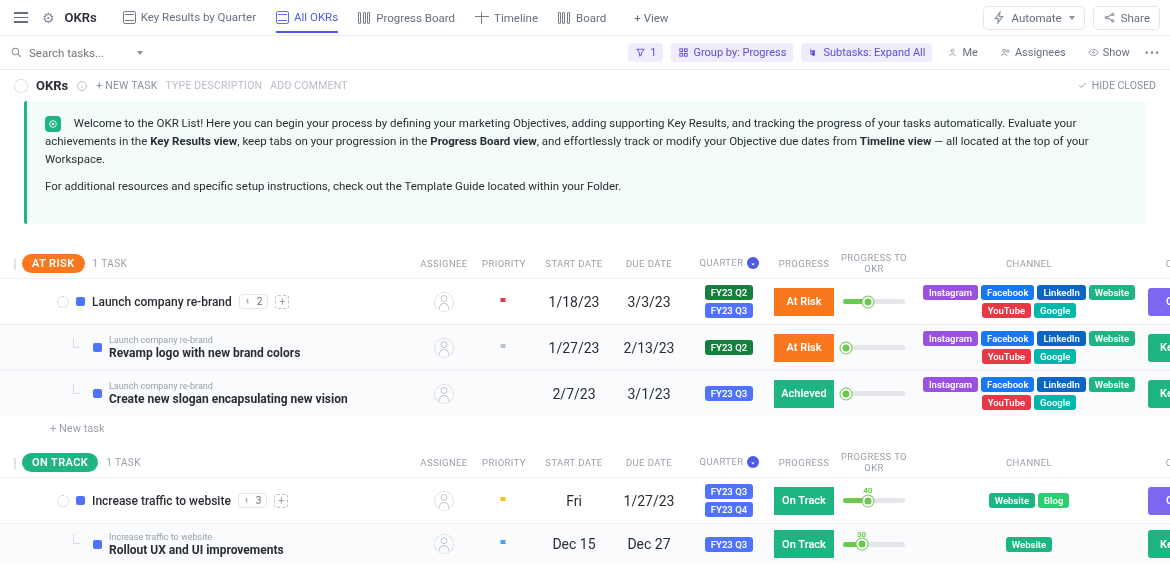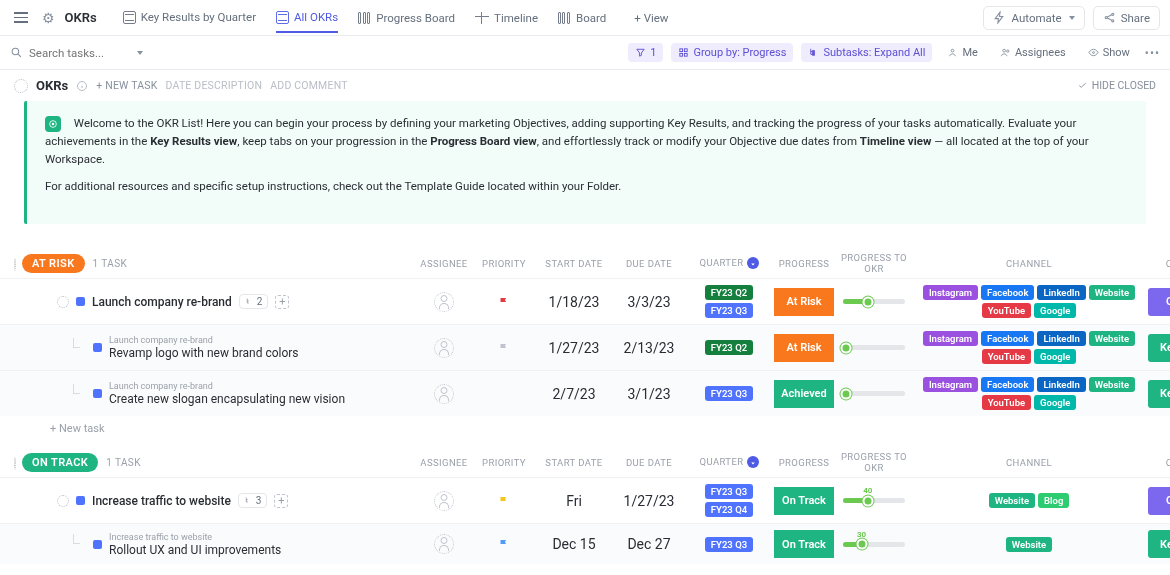--- a/index.html
+++ b/index.html
@@ -70,21 +70,21 @@
   .row { border-top:1px solid #f0f1f4; padding:6px 14px; min-height:34px; }
   .row.sub { background:#fafbfc; }
   .maincell { display:flex; align-items:center; gap:7px; min-width:0; }
   .maincell .indent { width:36px; flex:0 0 36px; }
   .maincell .indent.sub { width:72px; flex:0 0 72px; position:relative; }
   .maincell .indent.sub::before { content:""; position:absolute; right:12px; top:-10px; bottom:50%; border-left:1px solid #d9dbe0; }
   .maincell .indent.sub::after { content:""; position:absolute; right:6px; bottom:50%; width:6px; border-top:1px solid #d9dbe0; }
   .status-sq { width:9px; height:9px; border-radius:2px; }
   .sq-blue { background:#4f73ff; }
   .task-name { font-size:12px; font-weight:500; white-space:nowrap; overflow:hidden; text-overflow:ellipsis; }
-  .sub .task-name { font-weight:400; }
+  .sub .task-name { font-weight:700; }
   .breadcrumb-tiny { font-size:9px; color:#9aa0aa; margin-bottom:1px; }
   .stack { display:flex; flex-direction:column; min-width:0; }
   .sub-chip { display:inline-flex; align-items:center; gap:3px; border:1px solid #e4e6ea; border-radius:4px; padding:1px 5px; font-size:10px; color:#656f7d; }
   .add-plus { width:14px; height:14px; border:1px dashed #c0c4cc; border-radius:3px; display:flex; align-items:center; justify-content:center; color:#9aa0aa; font-size:11px; cursor:pointer; }
   
   .assignee-ph { width:20px; height:20px; border:1.3px dotted #c0c4cc; border-radius:50%; margin:0 auto; position:relative; }
   .assignee-ph::after { content:""; position:absolute; width:8px; height:5px; border:1.3px solid #c0c4cc; border-bottom:none; border-radius:5px 5px 0 0; bottom:2px; left:50%; transform:translateX(-50%); }
   .assignee-ph::before { content:""; position:absolute; width:5px; height:5px; border:1.3px solid #c0c4cc; border-radius:50%; top:2px; left:50%; transform:translateX(-50%); }
   
   .flag { width:12px; height:12px; display:block; margin:0 auto; }
@@ -237,21 +237,21 @@
 </div>
 
 <div class="list-hdr">
   <span class="selcir"></span>
   <span class="title">OKRs</span>
   <svg width="12" height="12" viewBox="0 0 24 24" fill="none" stroke="#b9bec7" stroke-width="2">
       <circle cx="12" cy="12" r="9"></circle>
       <path d="M12 8h.01M11 12h1v4"></path>
     </svg>
   <span class="muted-link hover">+ NEW TASK</span>
-  <span class="muted-link">DATE DESCRIPTION</span>
+  <span class="muted-link">TYPE DESCRIPTION</span>
   <span class="muted-link">ADD COMMENT</span>
   <span class="hide-closed">
     <svg width="11" height="11" viewBox="0 0 24 24" fill="none" stroke="#87909e" stroke-width="2">
         <path d="m5 12 4 4L19 7"></path>
       </svg>
     <span>HIDE CLOSED</span>
   </span>
 </div>
 
 <div class="info-wrap">

